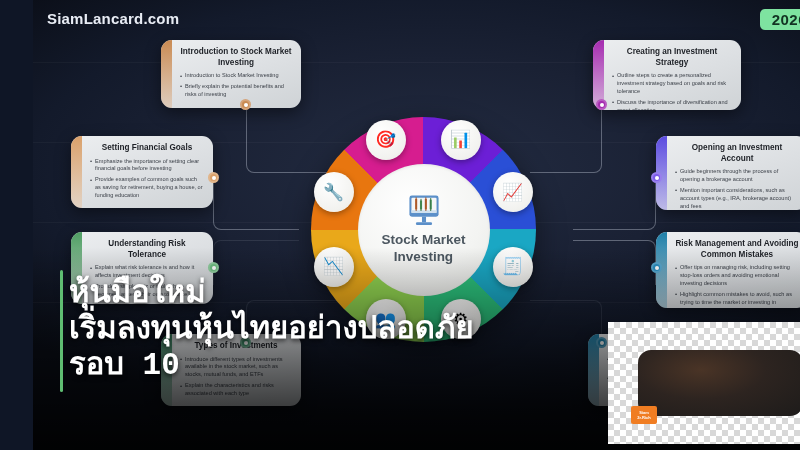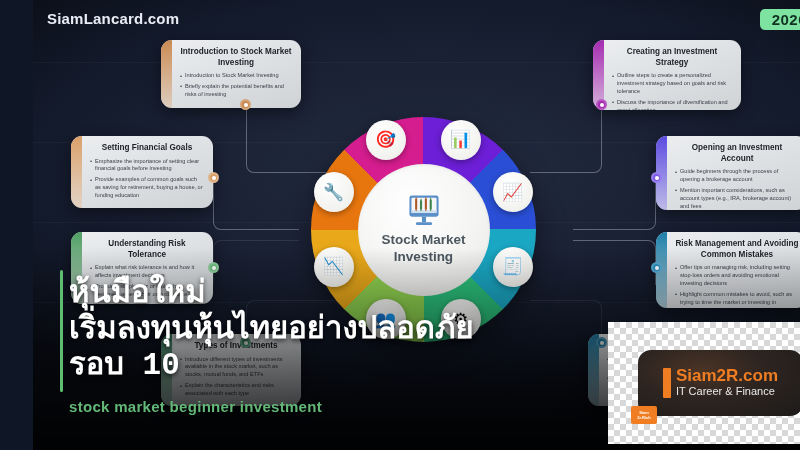--- a/index.html
+++ b/index.html
@@ -311,29 +311,21 @@
 
   <div class="vignette"></div>
 
   <div class="site-brand">SiamLancard.com</div>
   <div class="year-badge">2026</div>
 
   <div class="green-bar"></div>
   <div class="thai-head">หุ้นมือใหม่
 เริ่มลงทุนหุ้นไทยอย่างปลอดภัย
 รอบ 10</div>
-  <div class="thai-sub">stock market beginner investment</div>
 
   <div class="wm-wrap">
     <div class="wm-card">
-      <div class="wm-inner">
-        <div class="wm-bar"></div>
-        <div>
-          <div class="wm-text1">Siam2R.com</div>
-          <div class="wm-text2">IT Career &amp; Finance</div>
-        </div>
-      </div>
       <div class="wm-tag">Siam
 2r.Rich</div>
     </div>
   </div>
 
 </div>
 
 </body></html>

